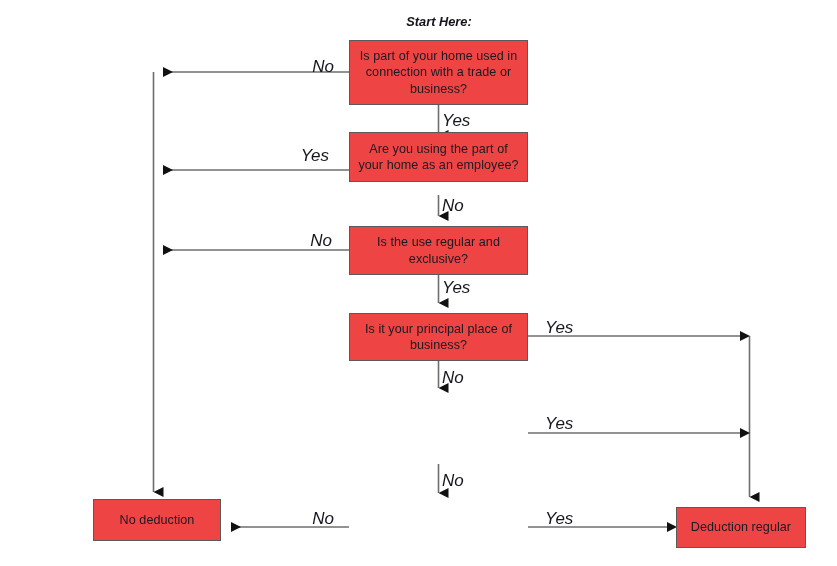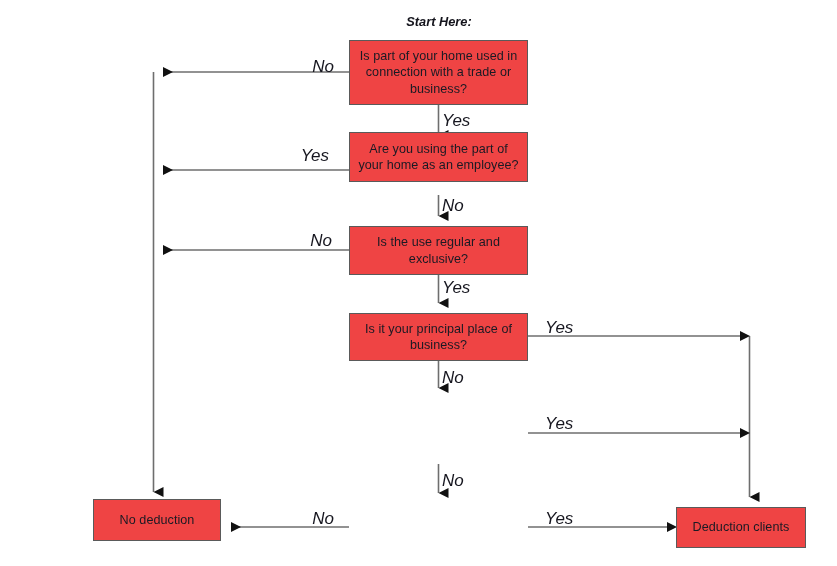--- a/index.html
+++ b/index.html
@@ -156,21 +156,21 @@
     <span>Is it your principal place of business?</span>
   </div>
 
 
 
   <div class="node-box" style="left:69px; top:499px; width:128px; height:42px;">
     <span>No deduction</span>
   </div>
 
   <div class="node-box" style="left:652px; top:507px; width:130px; height:41px;">
-    <span>Deduction clients</span>
+    <span>Deduction regular</span>
   </div>
 
   <div class="edge-label right-align" style="left:240px; top:57px; width:70px;">No</div>
 
   <div class="edge-label" style="left:418px; top:111px; width:40px;">Yes</div>
 
   <div class="edge-label right-align" style="left:230px; top:146px; width:75px;">Yes</div>
 
   <div class="edge-label" style="left:418px; top:196px; width:40px;">No</div>
 

